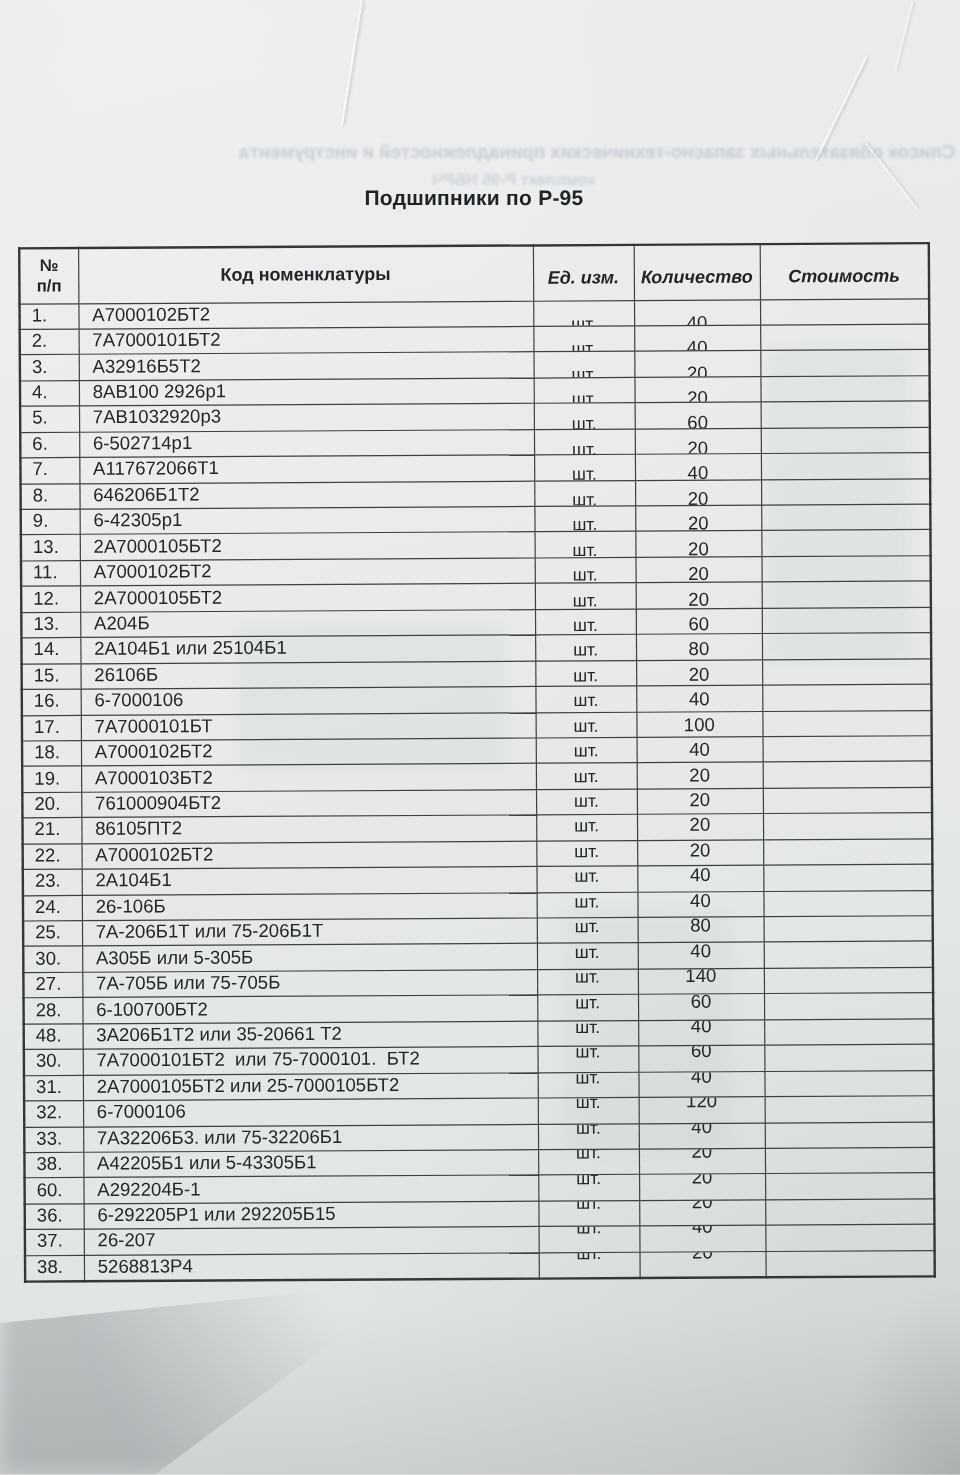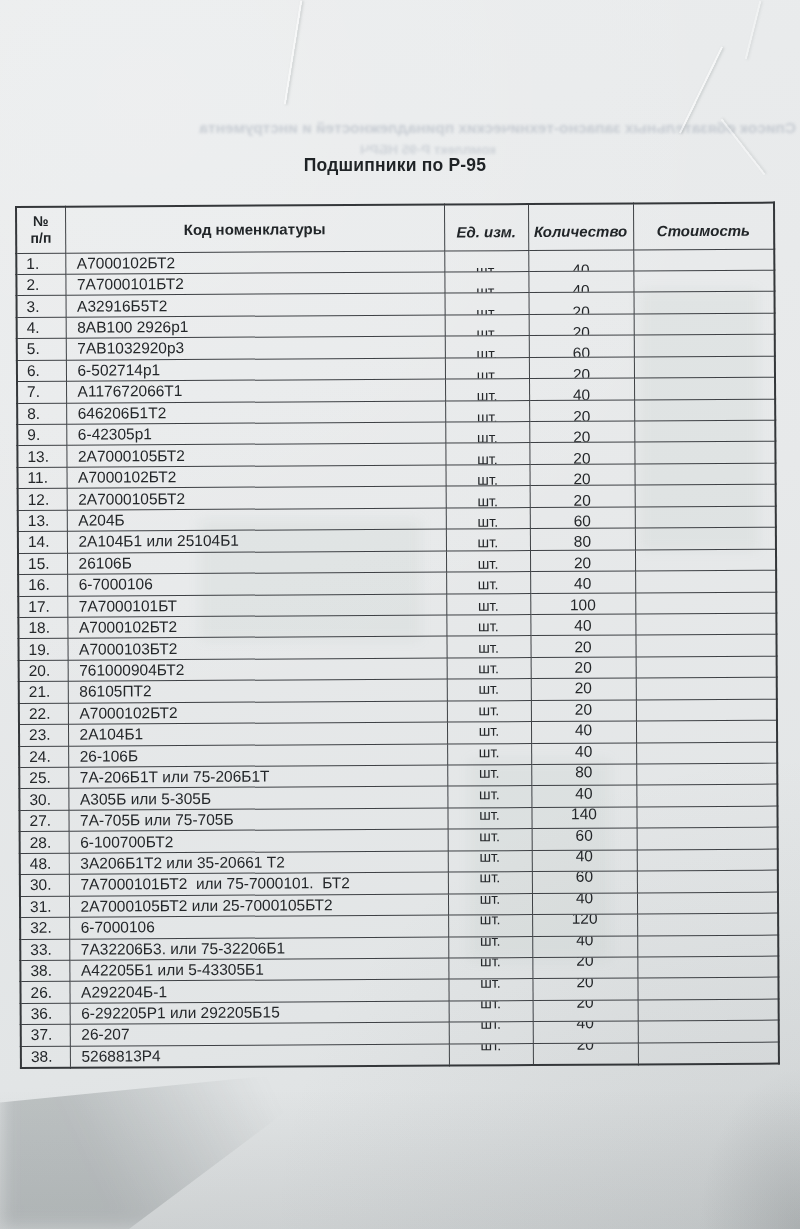--- a/index.html
+++ b/index.html
@@ -380,21 +380,21 @@
           <td class="c-cost"></td>
         </tr>
         <tr>
           <td class="c-num">38.</td>
           <td class="c-code">А42205Б1 или 5-43305Б1</td>
           <td class="c-unit"><span class="drift" style="transform: translateY(-7px);">шт.</span></td>
           <td class="c-qty"><span class="drift" style="transform: translateY(-7px);">20</span></td>
           <td class="c-cost"></td>
         </tr>
         <tr>
-          <td class="c-num">26.</td>
+          <td class="c-num">60.</td>
           <td class="c-code">А292204Б-1</td>
           <td class="c-unit"><span class="drift" style="transform: translateY(-7.5px);">шт.</span></td>
           <td class="c-qty"><span class="drift" style="transform: translateY(-7.5px);">20</span></td>
           <td class="c-cost"></td>
         </tr>
         <tr>
           <td class="c-num">36.</td>
           <td class="c-code">6-292205Р1 или 292205Б15</td>
           <td class="c-unit"><span class="drift" style="transform: translateY(-8px);">шт.</span></td>
           <td class="c-qty"><span class="drift" style="transform: translateY(-8px);">20</span></td>

